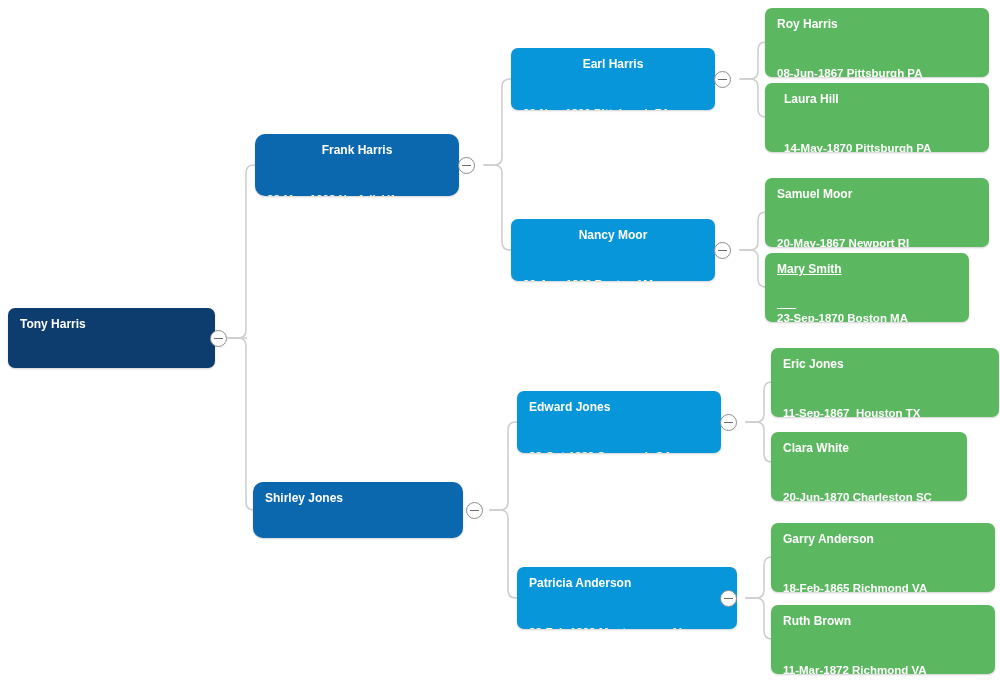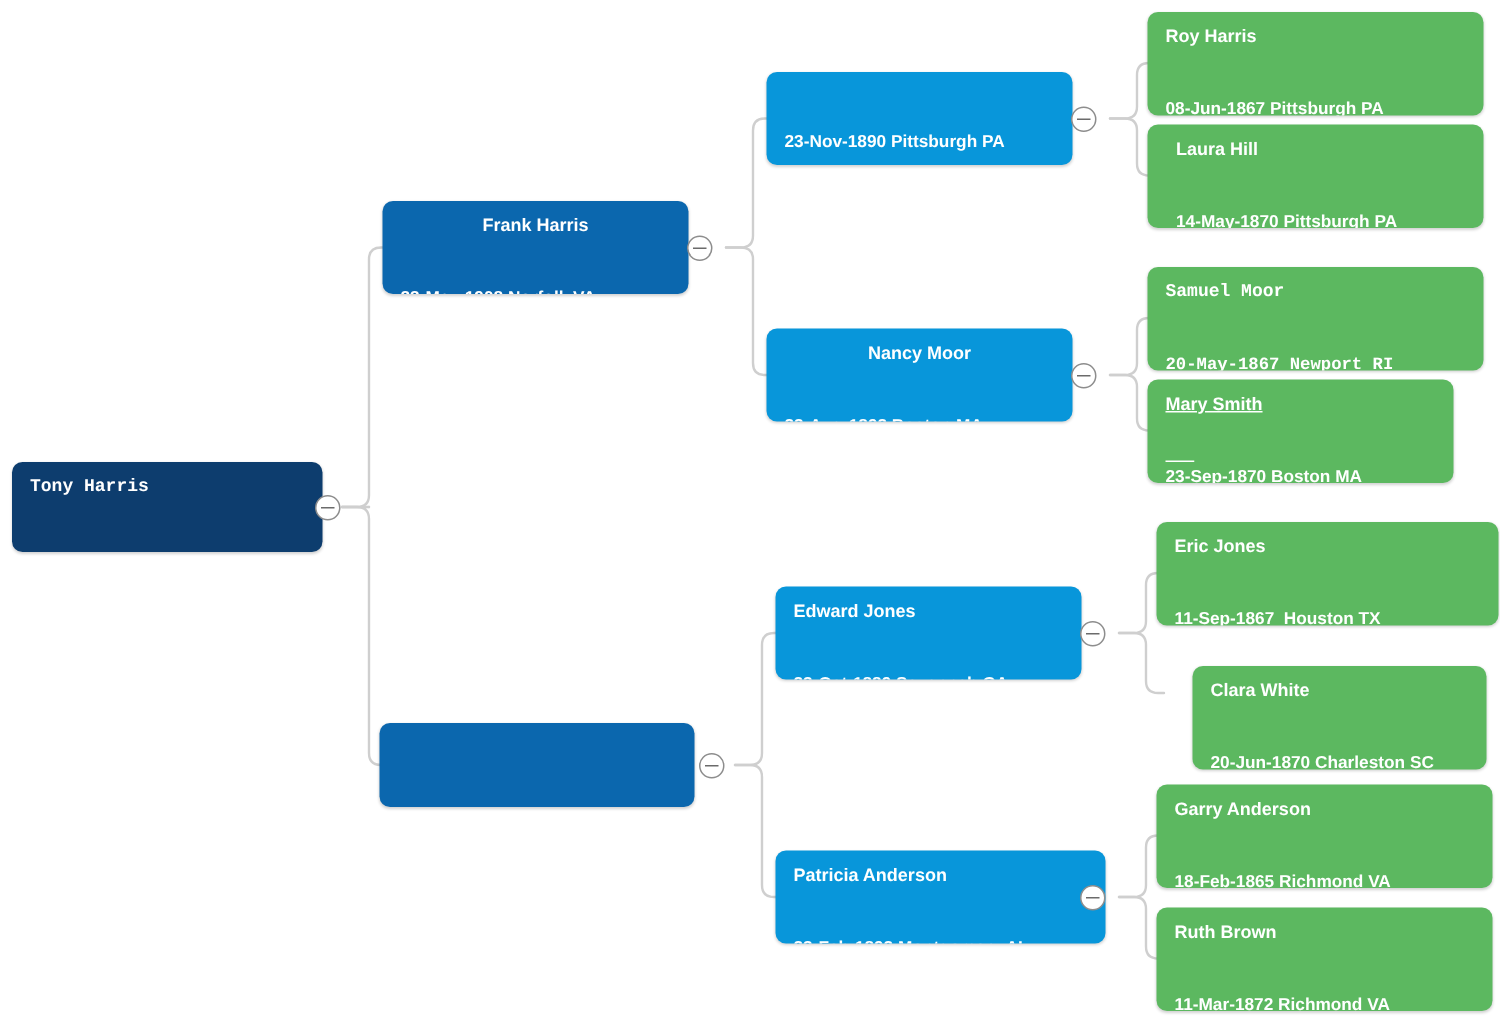--- a/index.html
+++ b/index.html
@@ -52,22 +52,22 @@
   }
   .node .dates div { white-space: pre; }
 
   
   .align-center .name { text-align: center; }
   .align-center .dates { text-align: left; }
   .align-left .name { text-align: left; }
   .align-left .dates { text-align: left; }
 
   
-  .lvl-root  { background: #0d3d6e; font-family: Liberation Mono, monospace; }
-  .lvl-one   { background: #0b67ae; }
+  .lvl-root  { background: #0d3d6e; }
+  .lvl-one   { background: #0b67ae; border-radius: 10px; }
   .lvl-two   { background: #0896da; }
   .lvl-three { background: #5cb860; }
 
   
   .toggle {
     position: absolute;
     width: 17px;
     height: 17px;
     border-radius: 50%;
     background: #ffffff;
@@ -130,27 +130,29 @@
   <div class="node lvl-one align-center" style="left:255px; top:134px; width:204px; height:62px;">
     <div class="name">Frank Harris</div>
     <div class="dates">
       <div>23-May-1908 Norfolk VA</div>
       
     </div>
   </div>
   <div class="toggle" style="left:458px; top:157px;"></div>
 
   <div class="node lvl-one align-left" style="left:253px; top:482px; width:210px; height:56px;">
+    <div class="name">Shirley Jones</div>
     <div class="dates">
       
     </div>
   </div>
   <div class="toggle" style="left:466px; top:502px;"></div>
 
   <div class="node lvl-two align-center" style="left:511px; top:48px; width:204px; height:62px;">
+    <div class="name">Earl Harris</div>
     <div class="dates">
       <div>23-Nov-1890 Pittsburgh PA</div>
       
     </div>
   </div>
   <div class="toggle" style="left:714px; top:71px;"></div>
 
   <div class="node lvl-two align-center" style="left:511px; top:219px; width:204px; height:62px;">
     <div class="name">Nancy Moor</div>
     <div class="dates">
@@ -187,21 +189,21 @@
   </div>
 
   <div class="node lvl-three align-left" style="left:765px; top:83px; width:224px; height:69px;padding-left:19px;">
     <div class="name">Laura Hill</div>
     <div class="dates">
       <div>14-May-1870 Pittsburgh PA</div>
       
     </div>
   </div>
 
-  <div class="node lvl-three align-left" style="left:765px; top:178px; width:224px; height:69px;font-family:Liberation Mono, monospace;">
+  <div class="node lvl-three align-left" style="left:765px; top:178px; width:224px; height:69px;">
     <div class="name">Samuel Moor</div>
     <div class="dates">
       <div>20-May-1867 Newport RI</div>
       
     </div>
   </div>
 
   <div class="node lvl-three align-left" style="left:765px; top:253px; width:204px; height:69px;text-decoration:underline;">
     <div class="name">Mary Smith</div>
     <div class="dates">
@@ -211,21 +213,21 @@
   </div>
 
   <div class="node lvl-three align-left" style="left:771px; top:348px; width:228px; height:69px;">
     <div class="name">Eric Jones</div>
     <div class="dates">
       <div>11-Sep-1867  Houston TX</div>
       
     </div>
   </div>
 
-  <div class="node lvl-three align-left" style="left:771px; top:444px; width:196px; height:69px;margin-left:24px;">
+  <div class="node lvl-three align-left" style="left:771px; top:432px; width:196px; height:69px;">
     <div class="name">Clara White</div>
     <div class="dates">
       <div>20-Jun-1870 Charleston SC</div>
       
     </div>
   </div>
 
   <div class="node lvl-three align-left" style="left:771px; top:523px; width:224px; height:69px;">
     <div class="name">Garry Anderson</div>
     <div class="dates">

